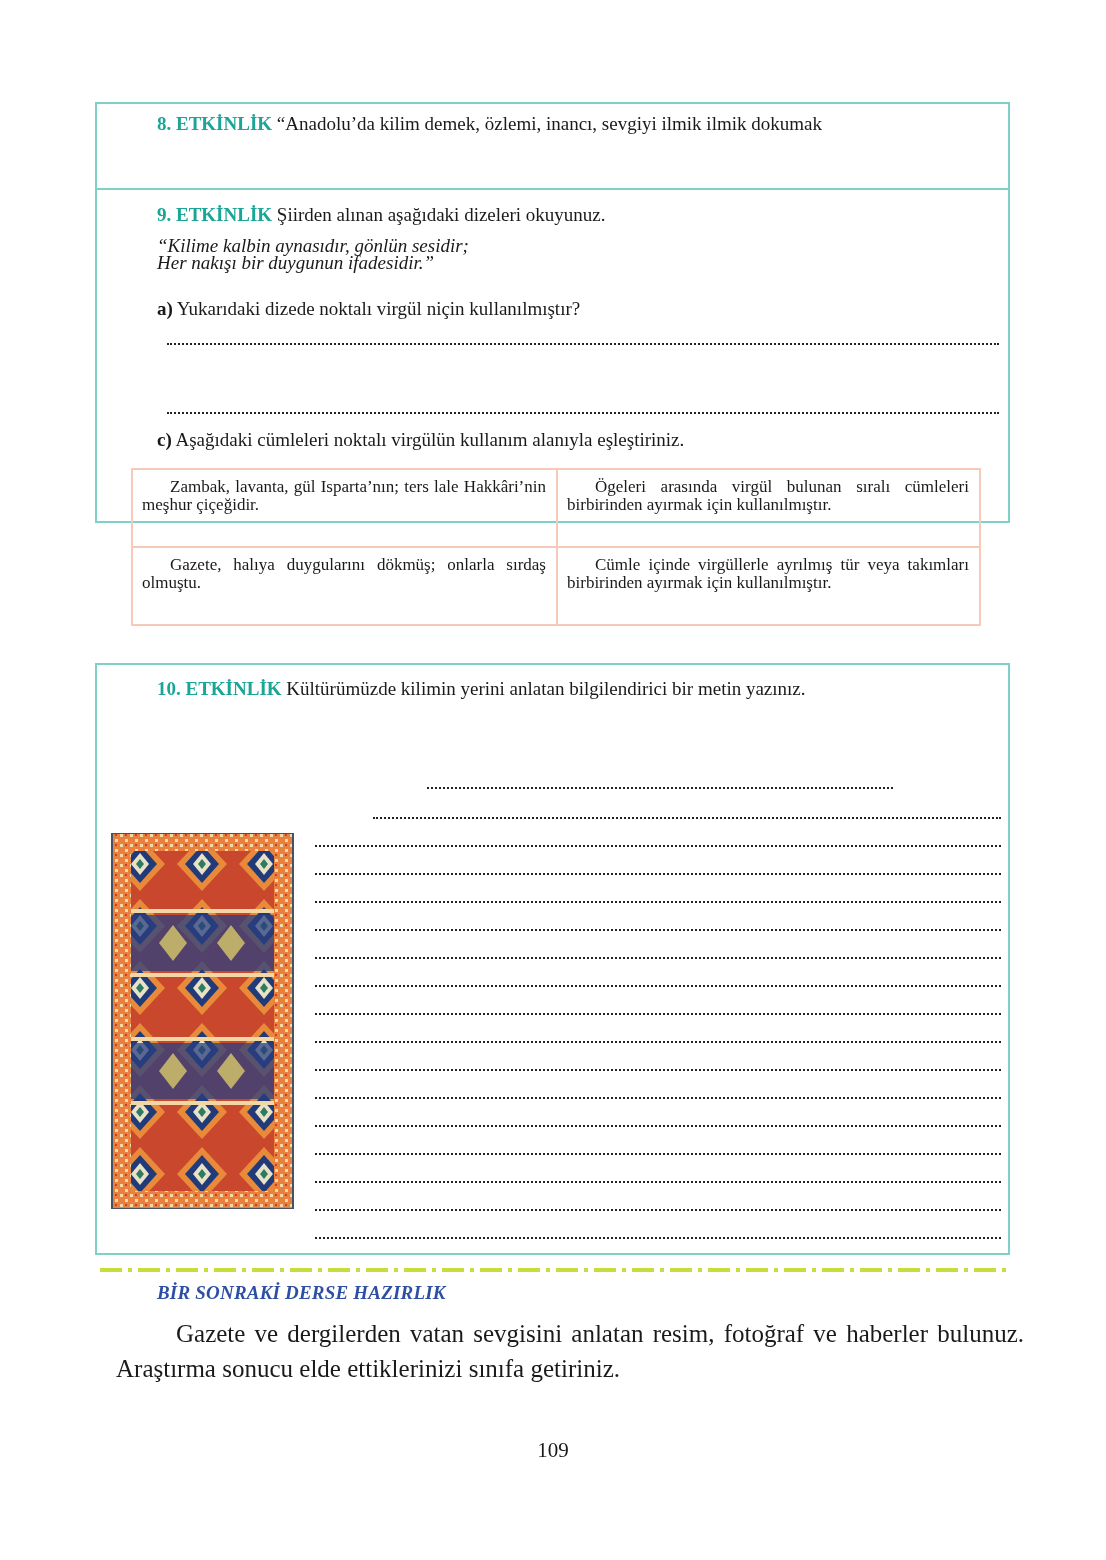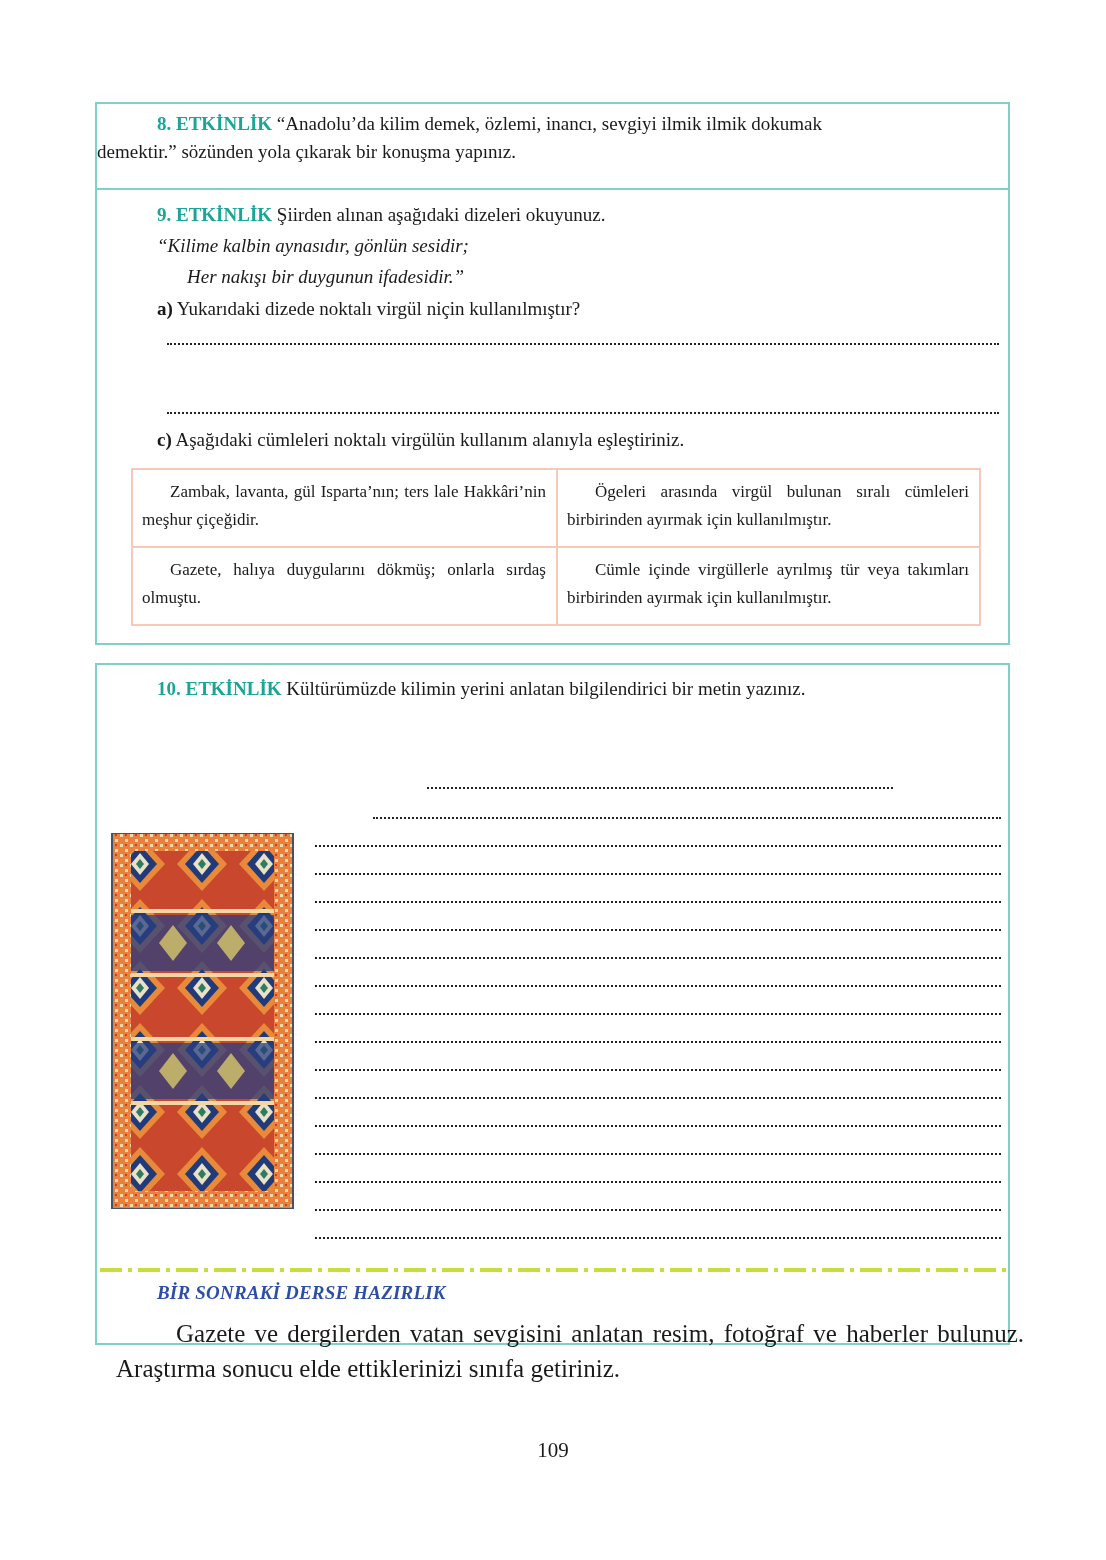--- a/index.html
+++ b/index.html
@@ -5,48 +5,47 @@
   * { box-sizing: border-box; margin: 0; padding: 0; }
   html, body { width: 1106px; height: 1560px; background: #ffffff; }
   body { position: relative; font-family: "Liberation Serif", "DejaVu Serif", serif; color: #1a1a1a; font-size: 19px; }
   .box { position: absolute; left: 95px; width: 915px; border: 2px solid #7fd0c6; background: #fff; }
   .label { color: #1aa596; font-weight: bold; font-family: "Liberation Sans Narrow", "Liberation Serif", serif; }
   .ln { position: absolute; white-space: nowrap; line-height: 24px; }
   .dots { position: absolute; border-bottom: 2px dotted #222; height: 0; }
   .indent { text-indent: 60px; }
   .just { text-align: justify; }
   .b1 { top: 102px; height: 89px; }
-  .b2 { top: 188px; height: 457px; }
-  .b3 { top: 663px; height: 682px; }
+  .b2 { top: 188px; height: 335px; }
+  .b3 { top: 663px; height: 592px; }
   table.match { position: absolute; left: 34px; top: 278px; width: 850px; border-collapse: collapse; font-size: 17px; }
-  table.match td { border: 2px solid #f7c9b8; vertical-align: top; padding: 8px 10px 10px 9px; line-height: 28px; text-align: justify; height: 78px; }
+  table.match td { border: 2px solid #f7c9b8; vertical-align: top; padding: 8px 10px 10px 9px; line-height: 18px; text-align: justify; height: 78px; }
   table.match td p { text-indent: 28px; }
   .kilim { position: absolute; left: 12px; top: 168px; width: 187px; height: 376px; }
   .divider { position: absolute; left: 100px; top: 1268px; width: 908px; height: 4px;
      background: repeating-linear-gradient(to right, #c8dc3c 0 22px, transparent 22px 28px, #c8dc3c 28px 32px, transparent 32px 38px); }
   .heading { position: absolute; left: 157px; top: 1282px; color: #2d4fa3; font-weight: bold; font-size: 19px; letter-spacing: 0.2px; font-style: italic; }
   .para { position: absolute; left: 116px; top: 1316px; width: 908px; line-height: 35px; font-size: 25px; }
   .pageno { position: absolute; left: 0; width: 1106px; top: 1438px; text-align: center; font-size: 21px; }
 </style>
 </head>
 <body>
 
 <div class="box b1">
   <div class="ln just" style="left:10px; top:8px; width:895px; text-indent:50px;">
     <span class="label">8. ETKİNLİK</span><span> “Anadolu’da kilim demek, özlemi, inancı, sevgiyi ilmik ilmik dokumak</span>
   </div>
-  <div class="ln" style="left:0px; top:36px;">demektir.” sözünden yola çıkarak bir konuşma yapınız.</div>
 </div>
 
 <div class="box b2">
   <div class="ln" style="left:60px; top:13px;">
     <span class="label">9. ETKİNLİK</span><span> Şiirden alınan aşağıdaki dizeleri okuyunuz.</span>
   </div>
   <div class="ln" style="left:60px; top:44px; font-style:italic;">“Kilime kalbin aynasıdır, gönlün sesidir;</div>
-  <div class="ln" style="left:60px; top:75px; font-style:italic;margin-left:30px;">Her nakışı bir duygunun ifadesidir.”</div>
+  <div class="ln" style="left:60px; top:61px; font-style:italic;">Her nakışı bir duygunun ifadesidir.”</div>
   <div class="ln" style="left:60px; top:107px;">
     <b>a)</b><span> Yukarıdaki dizede noktalı virgül  niçin kullanılmıştır?</span>
   </div>
   <div class="dots" style="left:70px; top:153px; width:832px;"></div>
   <div class="dots" style="left:70px; top:222px; width:832px;"></div>
   <div class="ln" style="left:60px; top:238px;">
     <b>c)</b><span> Aşağıdaki cümleleri noktalı virgülün kullanım alanıyla eşleştiriniz.</span>
   </div>
   <table class="match">
     <tbody>

